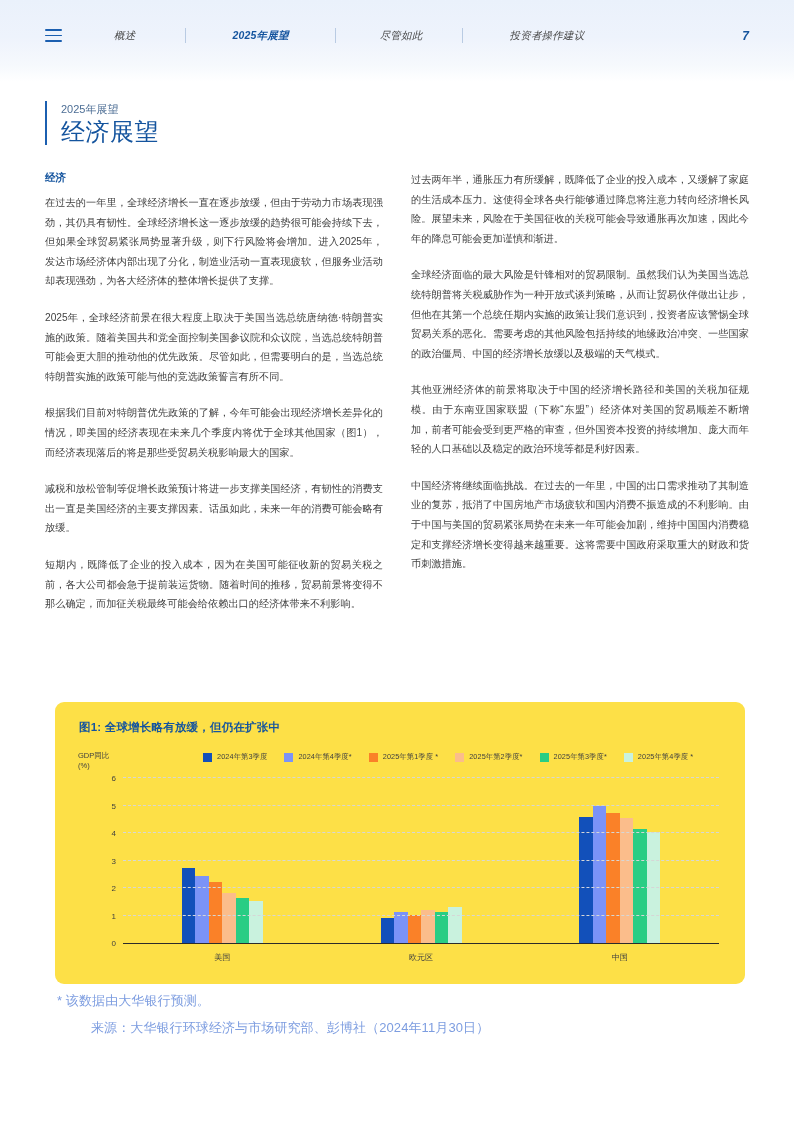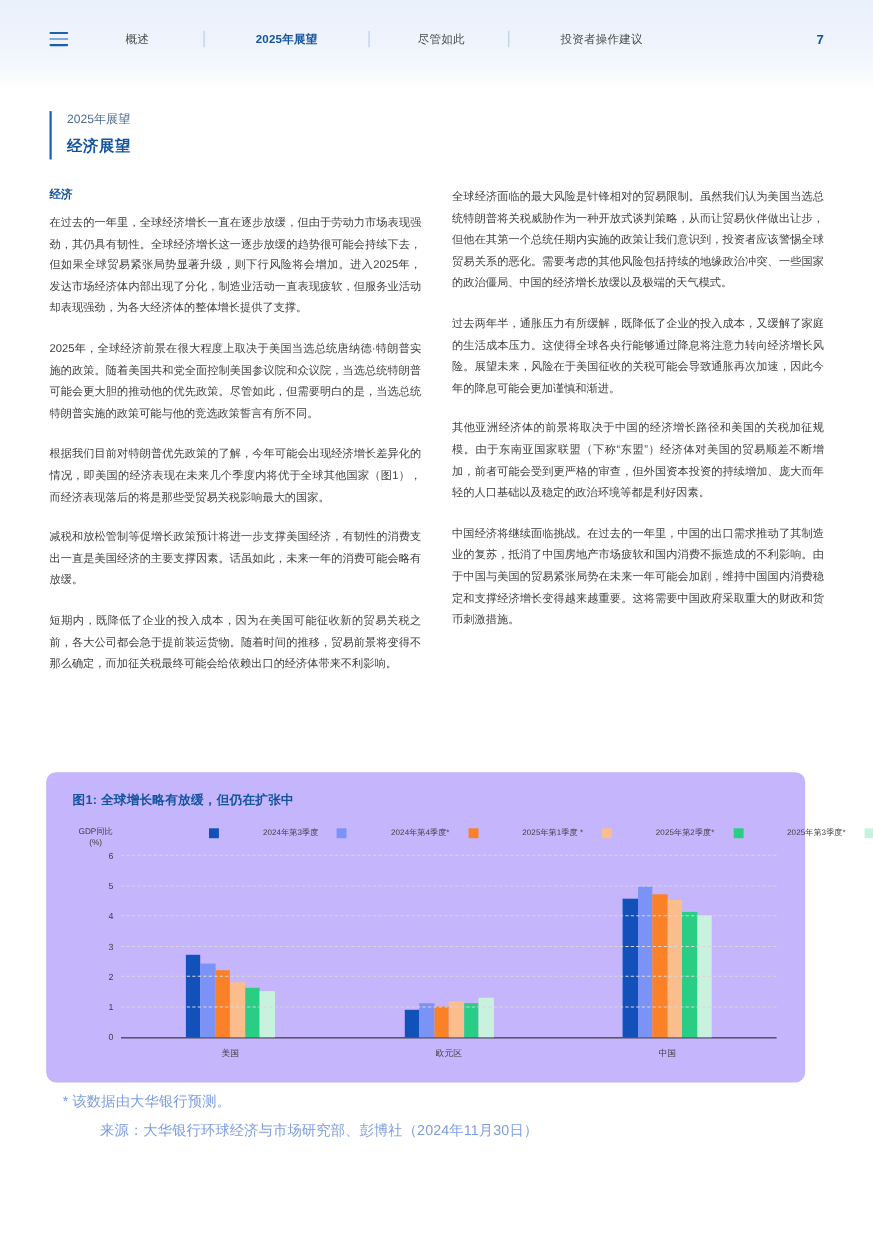--- a/index.html
+++ b/index.html
@@ -13,20 +13,21 @@
     overflow: hidden;
     position: relative;
   }
 
   
   .header {
     position: relative;
     width: 794px;
     height: 82px;
     background: linear-gradient(180deg, #eaf1fb 0%, #eef3fc 45%, #f6f9fd 80%, #ffffff 100%);
+    font-style: italic;
   }
   .header-inner {
     position: absolute;
     left: 45px;
     right: 45px;
     top: 28px;
     display: flex;
     align-items: center;
   }
   .hamburger {
@@ -89,22 +90,22 @@
     padding-left: 14px;
     border-left: 2.5px solid #1b5fb0;
   }
   .kicker {
     font-size: 11px;
     color: #4d6e95;
     line-height: 16px;
     margin-bottom: 2px;
   }
   .page-title {
-    font-size: 14px;
-    font-weight: bold;
+    font-size: 24px;
+    font-weight: normal;
     color: #14549e;
     line-height: 26px;
     letter-spacing: .5px;
   }
 
   
   .columns {
     position: absolute;
     left: 45px;
     top: 170px;
@@ -126,44 +127,44 @@
     color: #3f3f3f;
     margin: 0 0 17px 0;
     text-align: justify;
     text-justify: inter-ideograph;
   }
   p.para:last-child { margin-bottom: 0; }
 
   
   .chart-card {
     position: absolute;
-    left: 42px;
+    left: 55px;
     top: 702px;
     width: 690px;
     height: 282px;
-    background: #c4b5fd;
+    background: #fde047;
     border-radius: 9px;
   }
   .chart-title {
     position: absolute;
     left: 24px;
     top: 18px;
     font-size: 11.5px;
     font-weight: bold;
     color: #14549e;
     letter-spacing: .2px;
   }
   .y-axis-title {
     position: absolute;
     left: 23px;
     top: 49px;
     font-size: 7.5px;
     color: #3f3f3f;
     line-height: 10px;
-    text-align: center;
+    text-align: left;
     width: 44px;
   }
   .legend {
     position: absolute;
     left: 148px;
     top: 50px;
     display: flex;
     align-items: center;
     gap: 0px;
   }
@@ -176,21 +177,20 @@
   .legend-swatch {
     width: 9px;
     height: 9px;
     margin-right: 5px;
     flex: none;
   }
   .legend-label {
     font-size: 7.3px;
     color: #3f3f3f;
     letter-spacing: .1px;
-    margin-left: 35px;
   }
 
   
   .plot {
     position: absolute;
     left: 68px;
     top: 75px;
     width: 596px;
     height: 167px;
   }
@@ -287,22 +287,22 @@
 <div class="columns">
   <div class="col">
     <div class="section-label">经济</div>
     <p class="para">在过去的一年里，全球经济增长一直在逐步放缓，但由于劳动力市场表现强劲，其仍具有韧性。全球经济增长这一逐步放缓的趋势很可能会持续下去，但如果全球贸易紧张局势显著升级，则下行风险将会增加。进入2025年，发达市场经济体内部出现了分化，制造业活动一直表现疲软，但服务业活动却表现强劲，为各大经济体的整体增长提供了支撑。</p>
     <p class="para">2025年，全球经济前景在很大程度上取决于美国当选总统唐纳德·特朗普实施的政策。随着美国共和党全面控制美国参议院和众议院，当选总统特朗普可能会更大胆的推动他的优先政策。尽管如此，但需要明白的是，当选总统特朗普实施的政策可能与他的竞选政策誓言有所不同。</p>
     <p class="para">根据我们目前对特朗普优先政策的了解，今年可能会出现经济增长差异化的情况，即美国的经济表现在未来几个季度内将优于全球其他国家（图1），而经济表现落后的将是那些受贸易关税影响最大的国家。</p>
     <p class="para">减税和放松管制等促增长政策预计将进一步支撑美国经济，有韧性的消费支出一直是美国经济的主要支撑因素。话虽如此，未来一年的消费可能会略有放缓。</p>
     <p class="para">短期内，既降低了企业的投入成本，因为在美国可能征收新的贸易关税之前，各大公司都会急于提前装运货物。随着时间的推移，贸易前景将变得不那么确定，而加征关税最终可能会给依赖出口的经济体带来不利影响。</p>
   </div>
   <div class="col">
+    <p class="para">过去两年半，通胀压力有所缓解，既降低了企业的投入成本，又缓解了家庭的生活成本压力。这使得全球各央行能够通过降息将注意力转向经济增长风险。展望未来，风险在于美国征收的关税可能会导致通胀再次加速，因此今年的降息可能会更加谨慎和渐进。</p>
     <p class="para">全球经济面临的最大风险是针锋相对的贸易限制。虽然我们认为美国当选总统特朗普将关税威胁作为一种开放式谈判策略，从而让贸易伙伴做出让步，但他在其第一个总统任期内实施的政策让我们意识到，投资者应该警惕全球贸易关系的恶化。需要考虑的其他风险包括持续的地缘政治冲突、一些国家的政治僵局、中国的经济增长放缓以及极端的天气模式。</p>
-    <p class="para">过去两年半，通胀压力有所缓解，既降低了企业的投入成本，又缓解了家庭的生活成本压力。这使得全球各央行能够通过降息将注意力转向经济增长风险。展望未来，风险在于美国征收的关税可能会导致通胀再次加速，因此今年的降息可能会更加谨慎和渐进。</p>
     <p class="para">其他亚洲经济体的前景将取决于中国的经济增长路径和美国的关税加征规模。由于东南亚国家联盟（下称“东盟”）经济体对美国的贸易顺差不断增加，前者可能会受到更严格的审查，但外国资本投资的持续增加、庞大而年轻的人口基础以及稳定的政治环境等都是利好因素。</p>
     <p class="para">中国经济将继续面临挑战。在过去的一年里，中国的出口需求推动了其制造业的复苏，抵消了中国房地产市场疲软和国内消费不振造成的不利影响。由于中国与美国的贸易紧张局势在未来一年可能会加剧，维持中国国内消费稳定和支撑经济增长变得越来越重要。这将需要中国政府采取重大的财政和货币刺激措施。</p>
   </div>
 </div>
 
 <div class="chart-card">
   <div class="chart-title">图1: 全球增长略有放缓，但仍在扩张中</div>
   <div class="y-axis-title">
     <div>GDP同比</div>
     <div>(%)</div>

